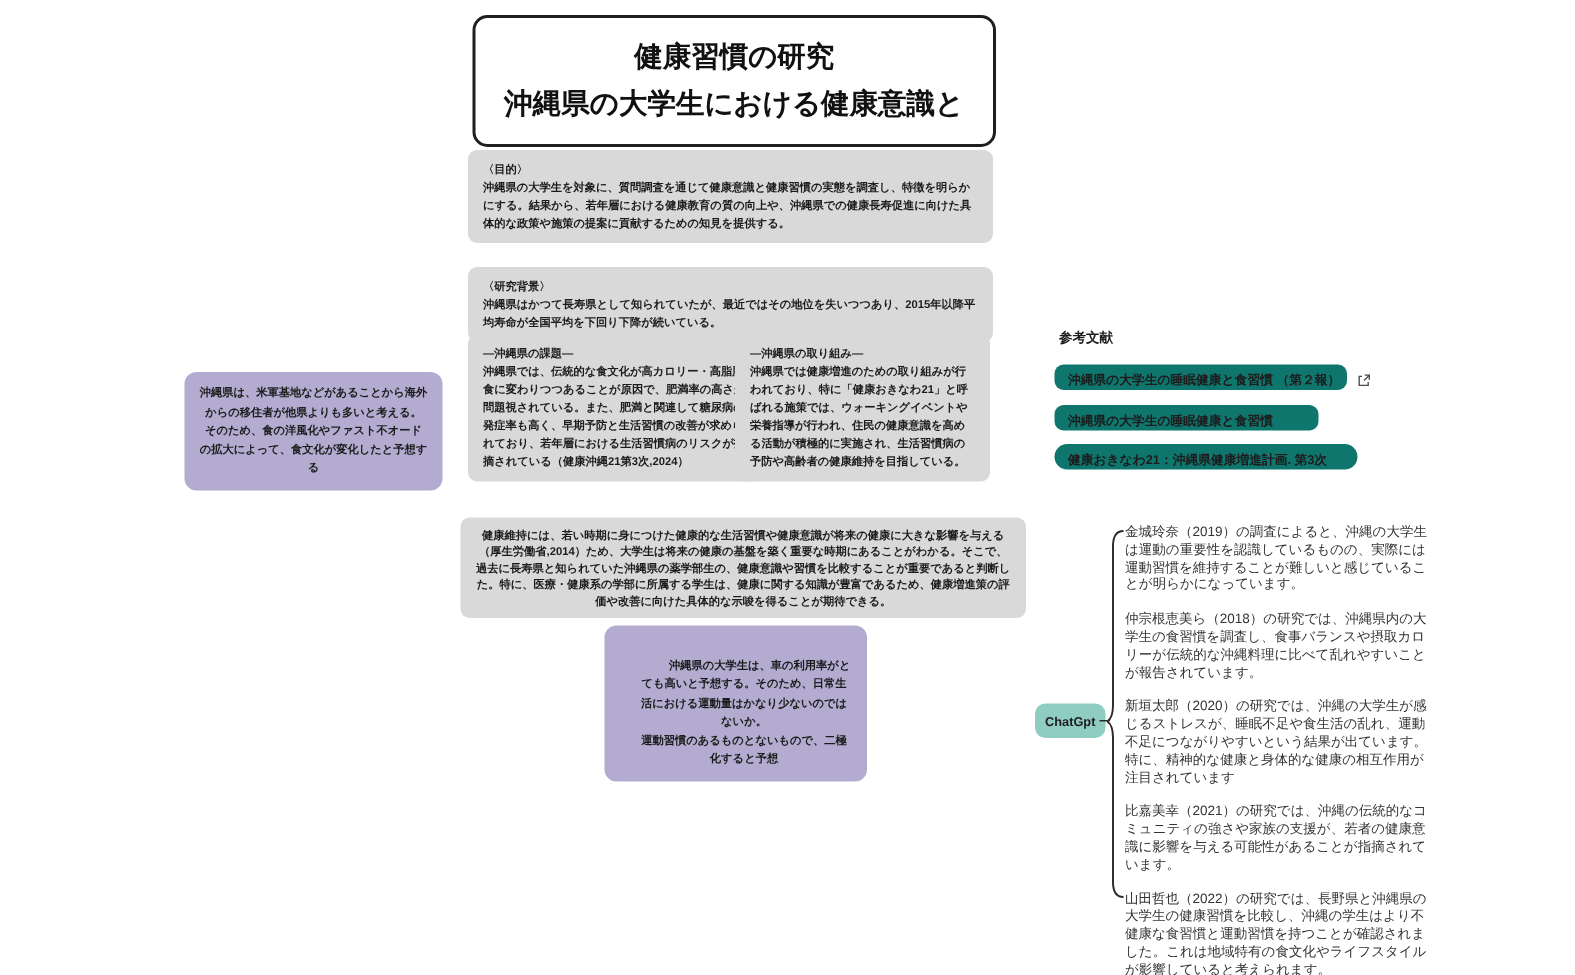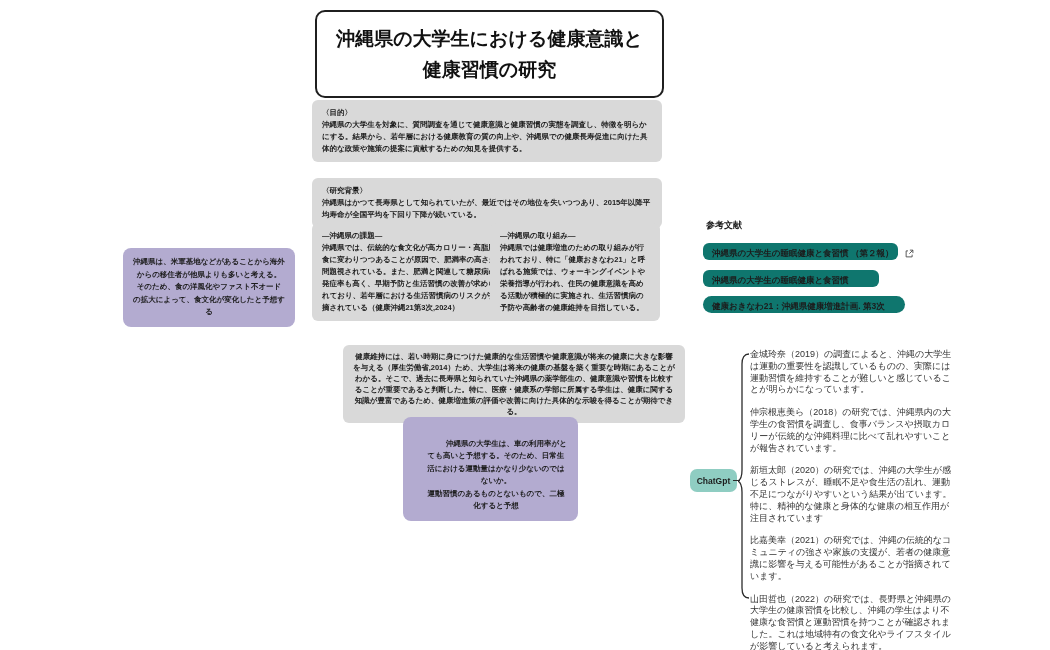--- a/index.html
+++ b/index.html
@@ -55,22 +55,22 @@
     font-size:9px;line-height:11.8px;color:#333;margin-top:16px;
   }
   .gpt-column p{margin:0 0 11px 0;}
 </style>
 </head>
 <body>
 
 <div id="canvas">
 
   <div class="title-box">
+    <div>健康習慣の研究</div>
     <div>沖縄県の大学生における健康意識と</div>
-    <div>健康習慣の研究</div>
   </div>
 
   <div class="gbox" style="left:312px;top:100px;width:350px;">
     <span class="bx-heading">〈目的〉</span>
     <span>沖縄県の大学生を対象に、質問調査を通じて健康意識と健康習慣の実態を調査し、特徴を明らかにする。結果から、若年層における健康教育の質の向上や、沖縄県での健康長寿促進に向けた具体的な政策や施策の提案に貢献するための知見を提供する。</span>
   </div>
 
   <div class="gbox" style="left:312px;top:178px;width:350px;">
     <span class="bx-heading">〈研究背景〉</span>
     <span>沖縄県はかつて長寿県として知られていたが、最近ではその地位を失いつつあり、2015年以降平均寿命が全国平均を下回り下降が続いている。</span>
@@ -83,21 +83,21 @@
 
   <div class="gbox" style="left:490px;top:223px;width:170px;">
     <span class="bx-heading">―沖縄県の取り組み―</span>
     <span>沖縄県では健康増進のための取り組みが行われており、特に「健康おきなわ21」と呼ばれる施策では、ウォーキングイベントや栄養指導が行われ、住民の健康意識を高める活動が積極的に実施され、生活習慣病の予防や高齢者の健康維持を目指している。</span>
   </div>
 
   <div class="pbox" style="left:123px;top:248px;width:172px;">
     <span>沖縄県は、米軍基地などがあることから海外からの移住者が他県よりも多いと考える。そのため、食の洋風化やファスト不オードの拡大によって、食文化が変化したと予想する</span>
   </div>
 
-  <div class="gbox center-text" style="left:307px;top:345px;width:342px;line-height:11px;padding:6px 10px;margin-left:36px;">
+  <div class="gbox center-text" style="left:307px;top:345px;width:377px;line-height:11px;padding:6px 10px;">
     <span>健康維持には、若い時期に身につけた健康的な生活習慣や健康意識が将来の健康に大きな影響を与える（厚生労働省,2014）ため、大学生は将来の健康の基盤を築く重要な時期にあることがわかる。そこで、過去に長寿県と知られていた沖縄県の薬学部生の、健康意識や習慣を比較することが重要であると判断した。特に、医療・健康系の学部に所属する学生は、健康に関する知識が豊富であるため、健康増進策の評価や改善に向けた具体的な示唆を得ることが期待できる。</span>
   </div>
 
   <div class="pbox preline" style="left:403px;top:417px;width:175px;">
     <span class="preline">沖縄県の大学生は、車の利用率がとても高いと予想する。そのため、日常生活における運動量はかなり少ないのではないか。
 運動習慣のあるものとないもので、二極化すると予想</span>
   </div>
 
   <div class="ref-heading">参考文献</div>
 

